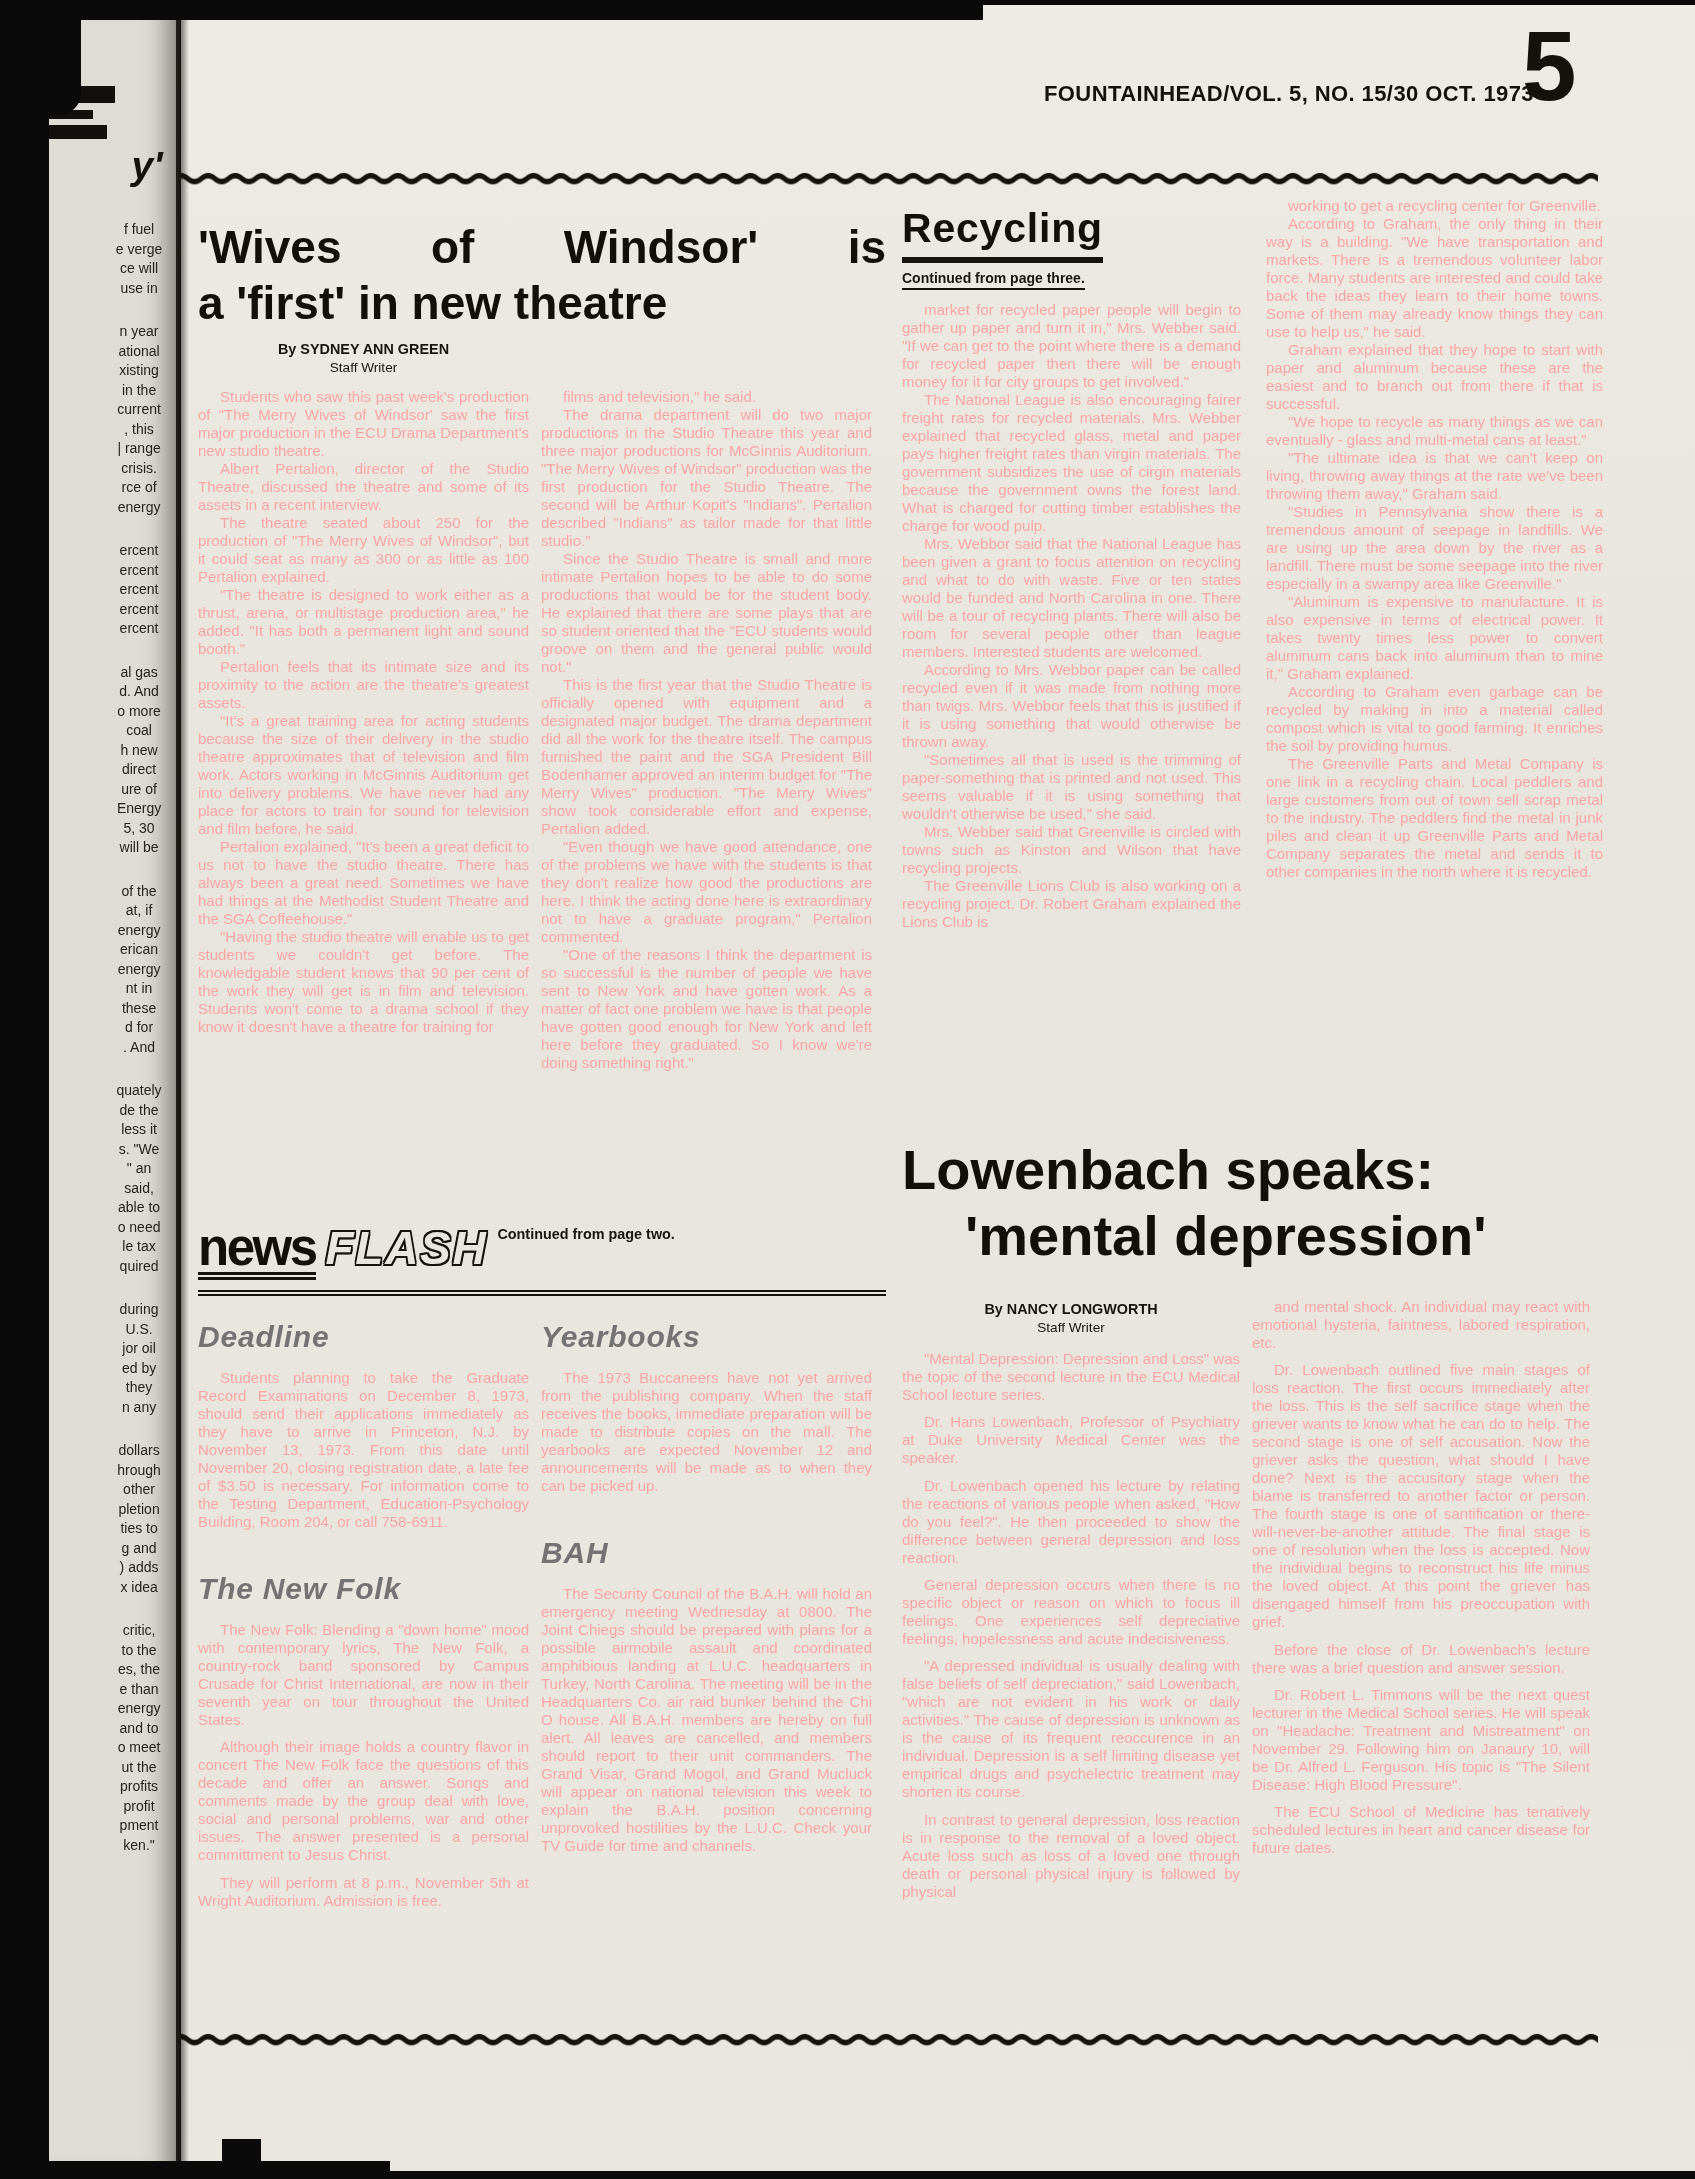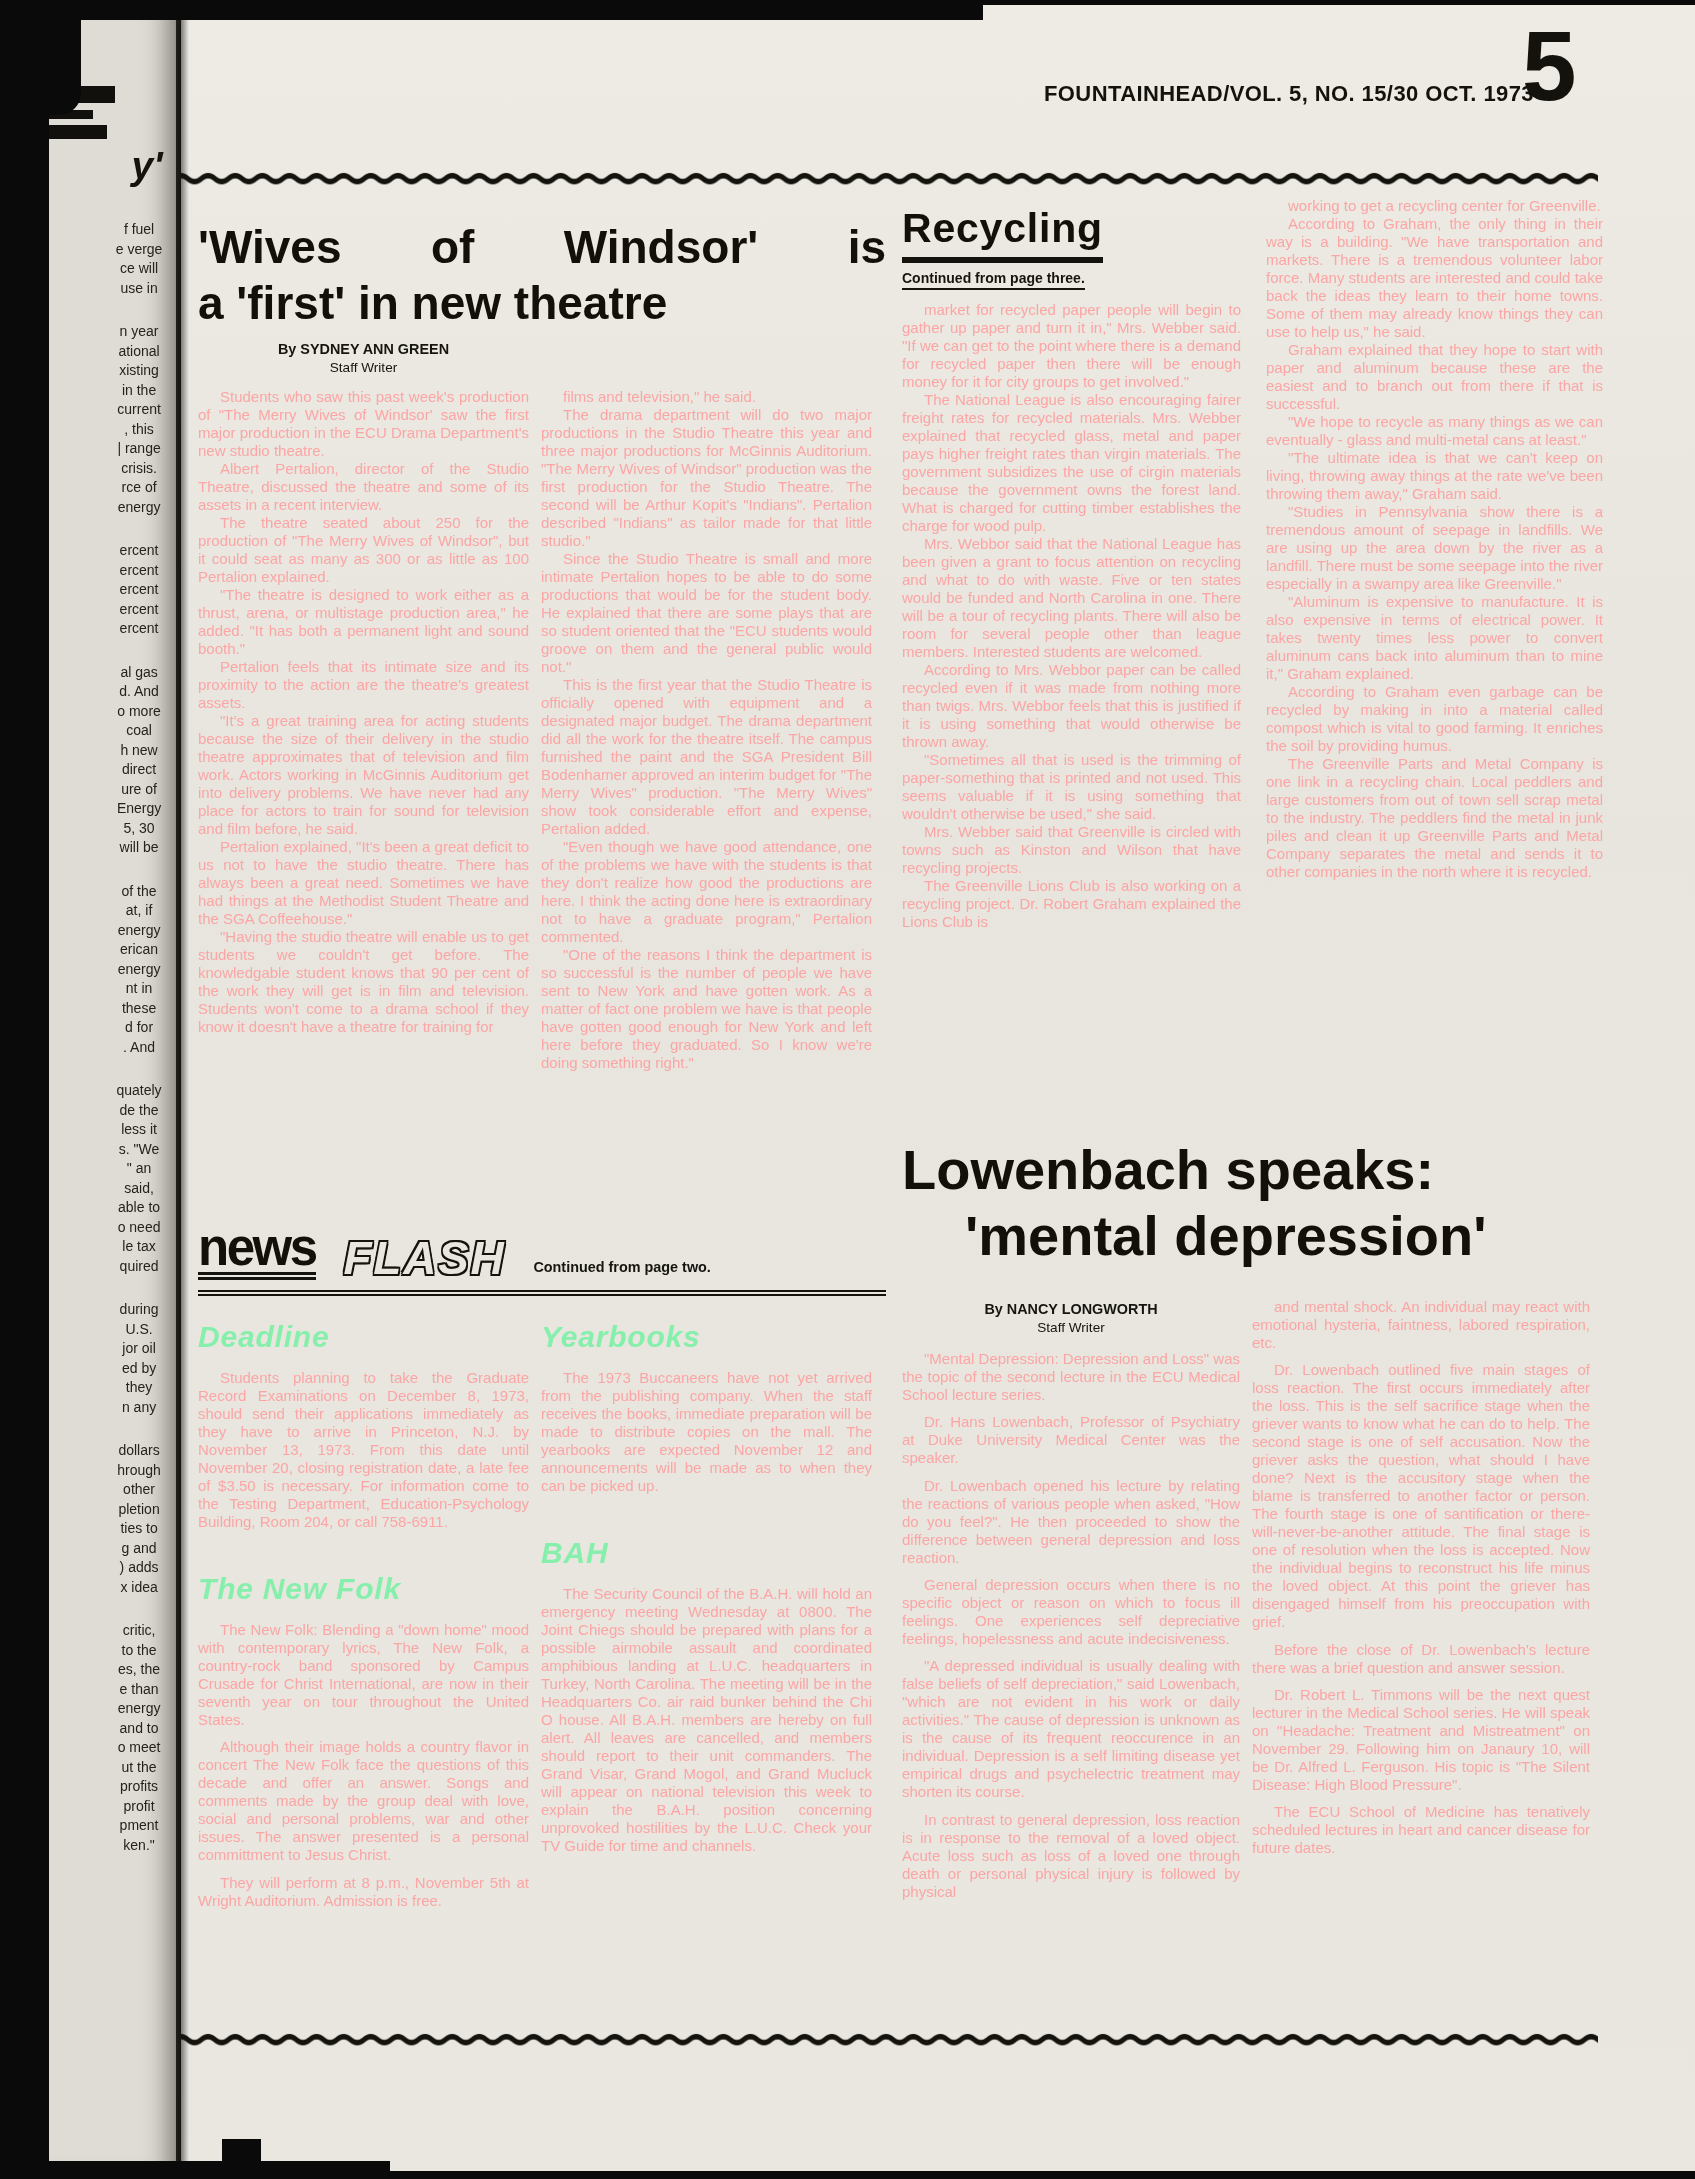--- a/index.html
+++ b/index.html
@@ -54,30 +54,30 @@
   .sec-recycling-cont .col{width:100%}
   
   .sec-lowenbach{position:absolute;left:902px;top:1137px;width:702px}
   .sec-lowenbach h1{font-size:56px;line-height:66px;font-weight:800;color:#121008}
   .hl-indent{padding-left:63px}
   .sec-lowenbach .two-col{margin-top:29px}
   .sec-lowenbach .col{width:338px}
   .sec-lowenbach .byline{margin:3.4px 0 15.3px}
   
   .sec-newsflash{position:absolute;left:198px;top:1226px;width:688px}
-  .banner{display:flex;align-items:flex-end;gap:28px;border-bottom:6px double #15130d;padding-bottom:10.2px}
+  .banner{display:flex;align-items:flex-start;gap:10px;border-bottom:6px double #15130d;padding-bottom:10.2px}
   .logo-news{font-size:51px;font-weight:900;letter-spacing:-2.5px;line-height:44px;
              border-bottom:8.5px double #15130d;padding-bottom:1.7px;color:#121008}
   .logo-flash{font-size:46px;font-weight:900;font-style:italic;letter-spacing:1.7px;line-height:44px;color:#e8e6df;
               text-shadow:1.7px 0 #15130d,-1.7px 0 #15130d,0 1.7px #15130d,0 -1.7px #15130d,
                           1.7px 1.7px #15130d,-1.7px -1.7px #15130d,1.7px -1.7px #15130d,-1.7px 1.7px #15130d}
   .nf-continued{font-size:14.4px;font-weight:700;padding-bottom:5.1px}
   .sec-newsflash .two-col{margin-top:20.3px}
   .sec-newsflash .col{width:331px}
-  .nf-head{font-size:30px;font-weight:800;font-style:italic;letter-spacing:0.8px;margin:3.4px 0 15.3px;color:#86efac}
+  .nf-head{font-size:30px;font-weight:800;font-style:italic;letter-spacing:0.8px;margin:3.4px 0 15.3px;color:#737373}
   .mt{margin-top:41px}
   
   .black-top{position:absolute;left:0;top:0;width:983px;height:20.3px;background:#0a0a0a}
   .black-corner{position:absolute;left:0;top:0;width:81px;height:115px;background:#0a0a0a;border-radius:0 0 22px 3.4px}
   .black-bottom{position:absolute;left:0;top:2161px;width:390px;height:18.6px;background:#0a0a0a}
   .black-square{position:absolute;left:222px;top:2139px;width:39px;height:34px;background:#0a0a0a}
 </style>
 </head>
 <body>
 

